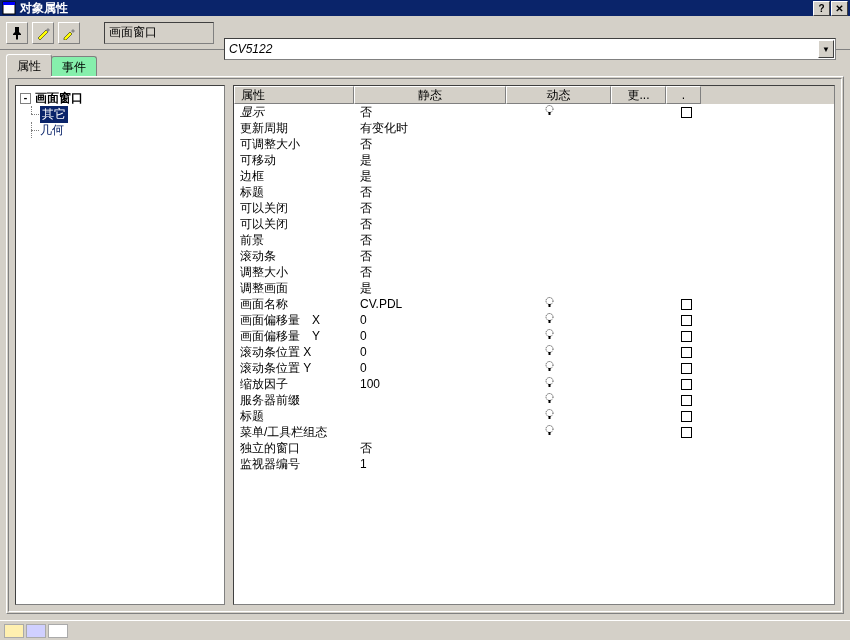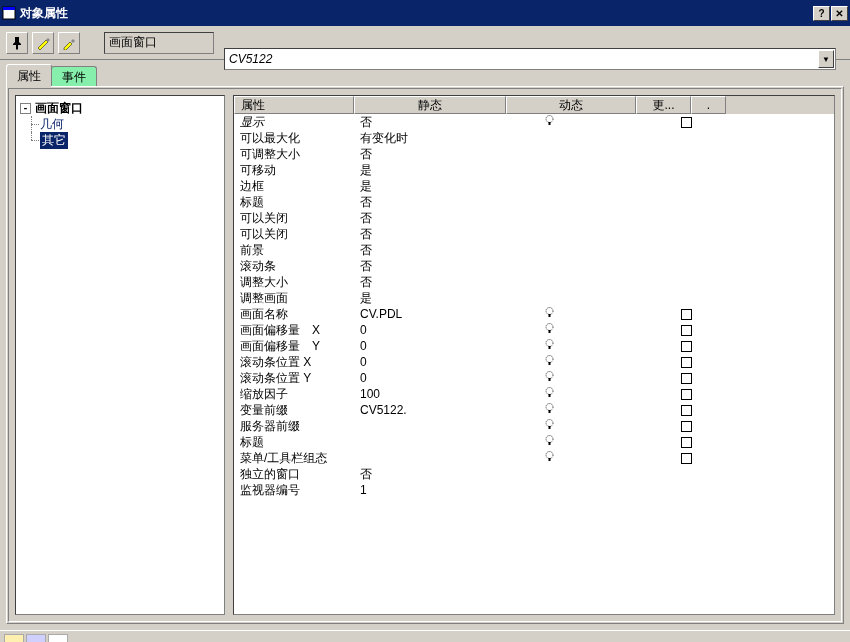--- a/index.html
+++ b/index.html
@@ -1,18 +1,18 @@
 <!DOCTYPE html>
 <html><head>
 <meta charset="utf-8">
 <style>
 * { box-sizing: border-box; margin: 0; padding: 0; }
 body { font-family: "SimSun", "Microsoft YaHei", Tahoma, sans-serif; font-size: 12px; background: #fff; width: 850px; height: 642px; overflow: hidden; }
 
-.titlebar { height: 26px; background: #0a246a; color: #fff; display: flex; align-items: center; padding: 0 2px; font-weight: bold; }
+.titlebar { height: 16px; background: #0a246a; color: #fff; display: flex; align-items: center; padding: 0 2px; font-weight: bold; }
 .titlebar .icon { width: 14px; height: 14px; margin-right: 4px; }
 .titlebar .spacer { flex: 1; }
 .titlebar .win-btn { width: 17px; height: 15px; background: #d4d0c8; border: 1px solid #fff; border-right-color: #404040; border-bottom-color: #404040; display: flex; align-items: center; justify-content: center; margin-left: 1px; color: #000; font-size: 10px; font-family: Arial; font-weight: bold; }
 
 .toolbar { height: 34px; background: #d4d0c8; border-bottom: 1px solid #808080; display: flex; align-items: center; padding: 4px 6px; gap: 4px; }
 .tool-btn { width: 22px; height: 22px; background: #d4d0c8; border: 1px solid #808080; border-top-color: #fff; border-left-color: #fff; display: flex; align-items: center; justify-content: center; }
 .tool-btn svg { width: 14px; height: 14px; }
 .obj-label-box { width: 110px; height: 22px; background: #d4d0c8; border: 1px solid #808080; border-top-color: #404040; border-left-color: #404040; display: flex; align-items: center; padding: 0 4px; margin-left: 20px; }
 .obj-dropdown { flex: 1; height: 22px; background: #fff; border: 1px solid #808080; border-top-color: #404040; border-left-color: #404040; display: flex; align-items: center; padding: 0 4px; margin-left: 6px; margin-right: 8px; font-style: italic; position: relative; margin-top: 33px; }
 .obj-dropdown .dd-arrow { position: absolute; right: 1px; top: 1px; width: 16px; height: 18px; background: #d4d0c8; border: 1px solid #fff; border-right-color: #404040; border-bottom-color: #404040; display: flex; align-items: center; justify-content: center; font-size: 8px; }
@@ -36,21 +36,21 @@
 .tree-child::after { content: ""; position: absolute; left: -9px; top: 8px; width: 8px; height: 1px; border-top: 1px dotted #808080; }
 .tree-child.last::before { height: 8px; }
 .tree-child .sel { color: #0a246a; }
 .tree-child.selected .lbl { background: #0a246a; color: #fff; padding: 0 2px; }
 
 .grid-pane { flex: 1; background: #fff; border: 1px solid #808080; border-top-color: #404040; border-left-color: #404040; overflow: auto; position: relative; z-index: 3; }
 .grid-header { display: flex; height: 18px; background: #d4d0c8; position: sticky; top: 0; }
 .gh { border: 1px solid #fff; border-right-color: #808080; border-bottom-color: #808080; padding: 1px 6px; display: flex; align-items: center; font-size: 12px; }
 .gh.c1 { width: 120px; }
 .gh.c2 { width: 152px; justify-content: center; }
-.gh.c3 { width: 130px; justify-content: center; }
+.gh.c3 { width: 105px; justify-content: center; }
 .gh.c4 { width: 55px; justify-content: center; }
 .gh.c5 { width: 35px; justify-content: center; }
 
 .grow { display: flex; height: 16px; align-items: flex-start; }
 .gc { padding: 0 6px; display: flex; align-items: center; height: 100%; overflow: hidden; }
 .gc.c1 { width: 120px; }
 .gc.c2 { width: 130px; }
 .gc.c3 { width: 130px; justify-content: center; }
 .gc.c4 { width: 55px; justify-content: center; }
 .gc.c5 { width: 35px; justify-content: center; }
@@ -106,25 +106,25 @@
   <div class="tabs-row">
     <div class="tab active"><span>属性</span></div>
     <div class="tab"><span>事件</span></div>
   </div>
   <div class="panel">
     <div class="tree-pane">
       <div class="tree-node root">
         <span class="exp">-</span>
         <span class="lbl">画面窗口</span>
       </div>
+      <div class="tree-child selected last">
+        <span class="lbl">其它</span>
+      </div>
       <div class="tree-child">
         <span class="lbl sel">几何</span>
-      </div>
-      <div class="tree-child selected last">
-        <span class="lbl">其它</span>
       </div>
     </div>
     <div class="grid-pane">
       <div class="grid-header">
         <div class="gh c1">属性</div>
         <div class="gh c2">静态</div>
         <div class="gh c3">动态</div>
         <div class="gh c4">更...</div>
         <div class="gh c5">.</div>
       </div>
@@ -137,21 +137,21 @@
                   <circle cx="6.5" cy="5" r="3.5" fill="#fff" stroke="#000" stroke-width="0.8" stroke-dasharray="1 1"></circle>
                   <rect x="5.5" y="8" width="2" height="3" fill="#000"></rect>
                 </svg></span>
             </div>
             <div class="gc c4"></div>
             <div class="gc c5">
               <div class="checkbox-empty"></div>
             </div>
           </div>
           <div class="grow">
-            <div class="gc c1">可以最大化</div>
+            <div class="gc c1">更新周期</div>
             <div class="gc c2">有变化时</div>
             <div class="gc c3"></div>
             <div class="gc c4"></div>
             <div class="gc c5"></div>
           </div>
           <div class="grow">
             <div class="gc c1">可调整大小</div>
             <div class="gc c2">否</div>
             <div class="gc c3"></div>
             <div class="gc c4"></div>
@@ -286,34 +286,20 @@
                 </svg></span>
             </div>
             <div class="gc c4"></div>
             <div class="gc c5">
               <div class="checkbox-empty"></div>
             </div>
           </div>
           <div class="grow">
             <div class="gc c1">缩放因子</div>
             <div class="gc c2">100</div>
-            <div class="gc c3">
-              <span><svg width="13" height="13" viewBox="0 0 13 13">
-                  <circle cx="6.5" cy="5" r="3.5" fill="#fff" stroke="#000" stroke-width="0.8" stroke-dasharray="1 1"></circle>
-                  <rect x="5.5" y="8" width="2" height="3" fill="#000"></rect>
-                </svg></span>
-            </div>
-            <div class="gc c4"></div>
-            <div class="gc c5">
-              <div class="checkbox-empty"></div>
-            </div>
-          </div>
-          <div class="grow">
-            <div class="gc c1">变量前缀</div>
-            <div class="gc c2">CV5122.</div>
             <div class="gc c3">
               <span><svg width="13" height="13" viewBox="0 0 13 13">
                   <circle cx="6.5" cy="5" r="3.5" fill="#fff" stroke="#000" stroke-width="0.8" stroke-dasharray="1 1"></circle>
                   <rect x="5.5" y="8" width="2" height="3" fill="#000"></rect>
                 </svg></span>
             </div>
             <div class="gc c4"></div>
             <div class="gc c5">
               <div class="checkbox-empty"></div>
             </div>

